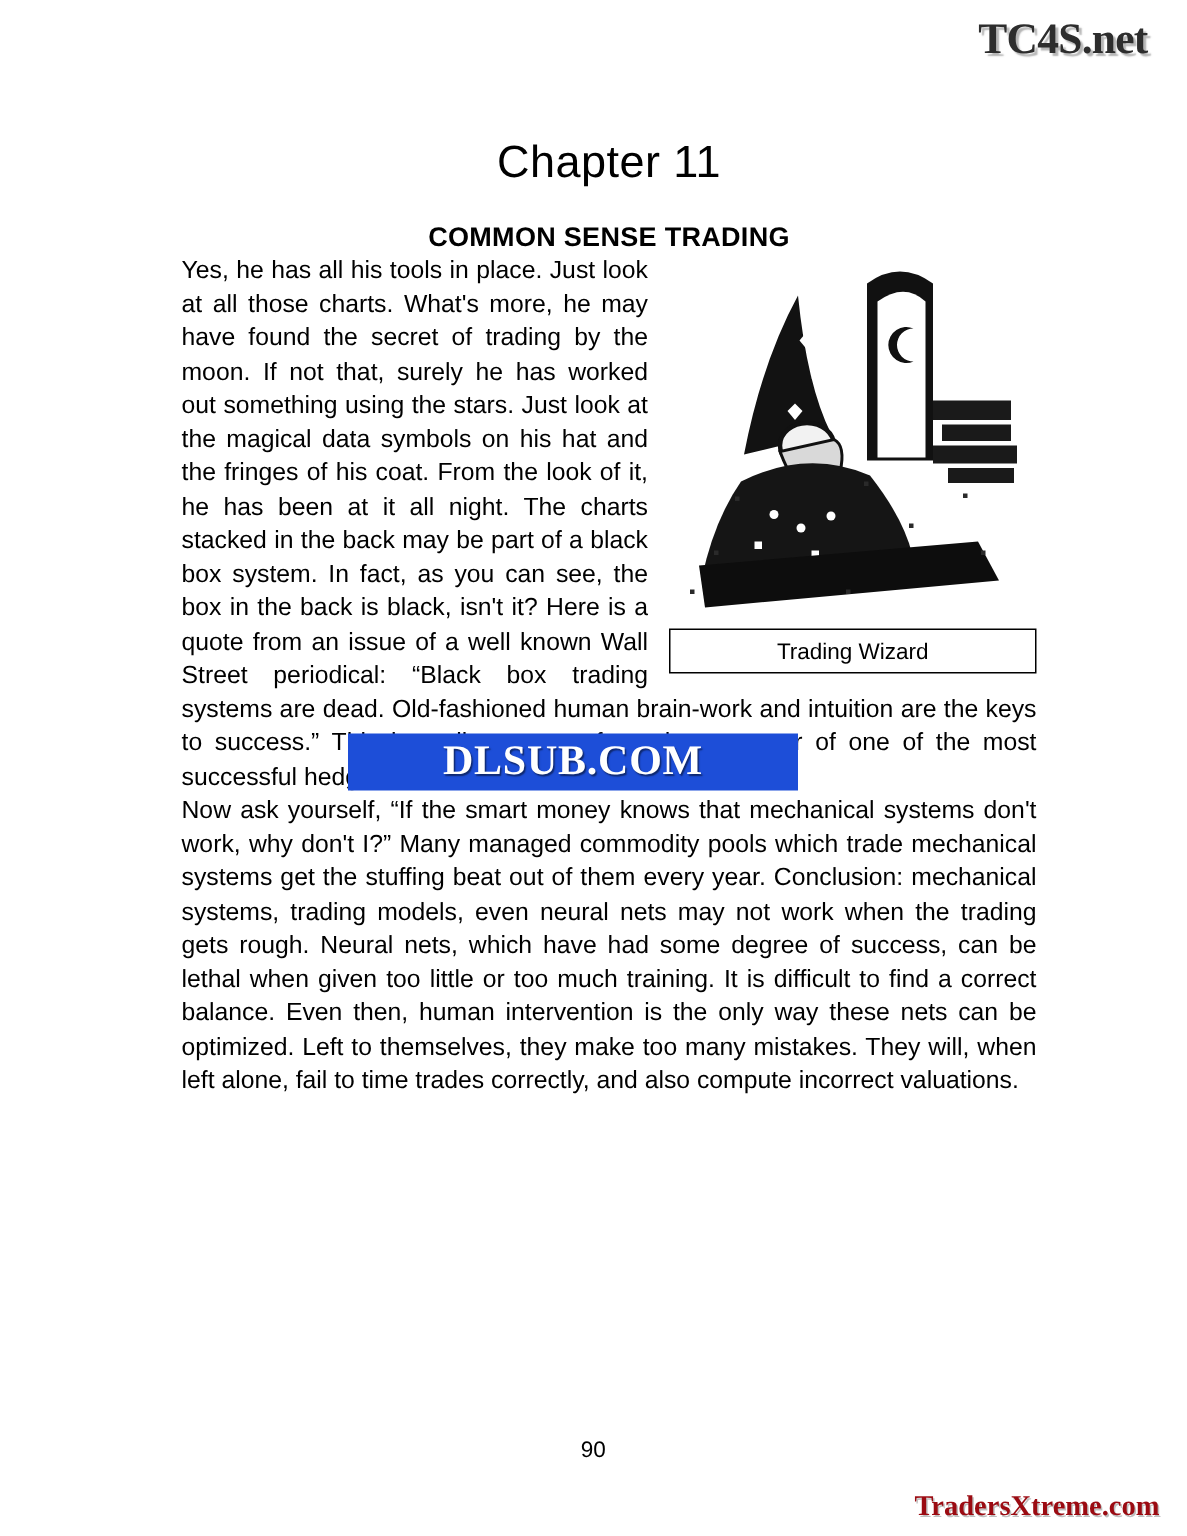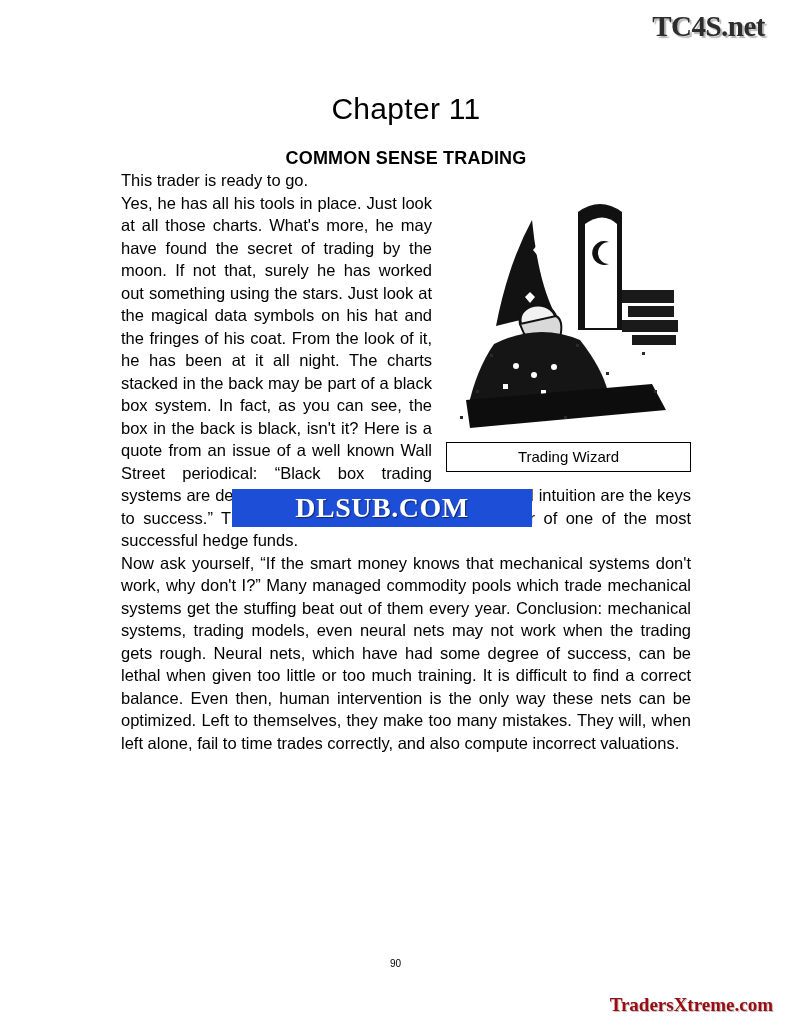--- a/index.html
+++ b/index.html
@@ -126,36 +126,35 @@
     justify-content: center;
     font-size: 15px;
   }
 
   .page-number {
     position: absolute;
     top: 958px;
     left: 0;
     width: 791px;
     text-align: center;
-    font-size: 10px;
+    font-size: 15px;
   }
 </style>
 </head>
 <body>
 
 <div class="page">
 
   <div class="wm-top">TC4S.net</div>
 
   <div class="content">
 
     <h1 class="chapter">Chapter 11</h1>
     <h2 class="subtitle">COMMON SENSE TRADING</h2>
 
-    <p class="para p-intro">This trader is ready to go.</p>
 
     <div class="figure">
       <div class="wizard-art">
         <svg viewBox="0 0 245 240" width="245" height="240" xmlns="http://www.w3.org/2000/svg" aria-hidden="true">
           <rect x="0" y="0" width="245" height="240" fill="#ffffff"></rect>
 
           <g fill="#111111">
             <path d="M132 18 q22 -16 44 0 l0 118 l-44 0 z"></path>
           </g>
           <path d="M139 30 q18 -13 32 0 l0 104 l-32 0 z" fill="#ffffff"></path>

